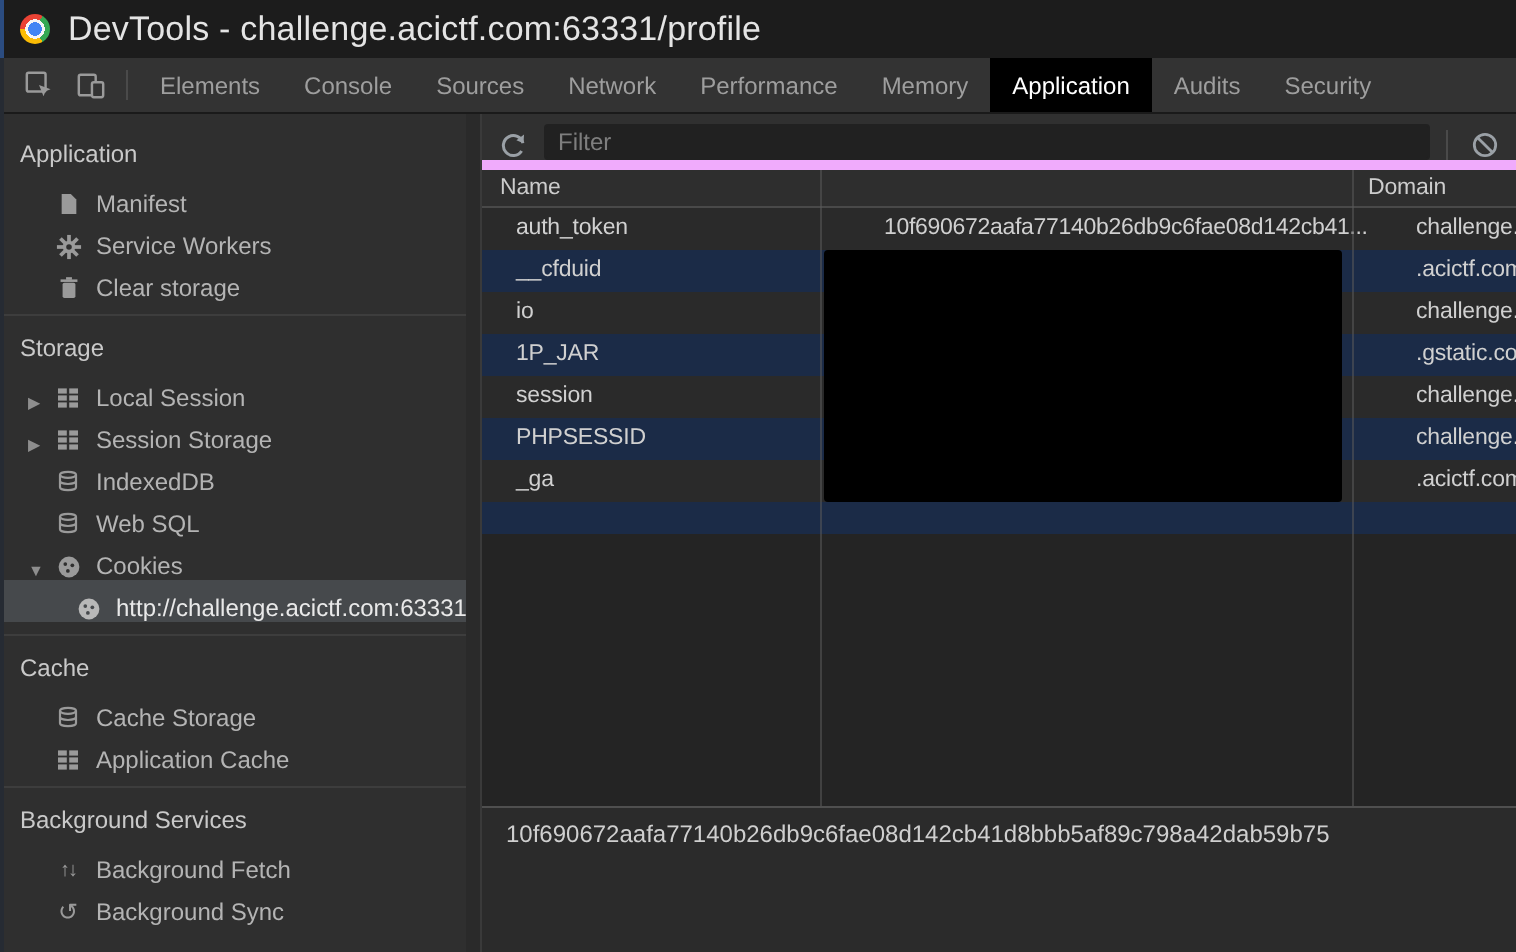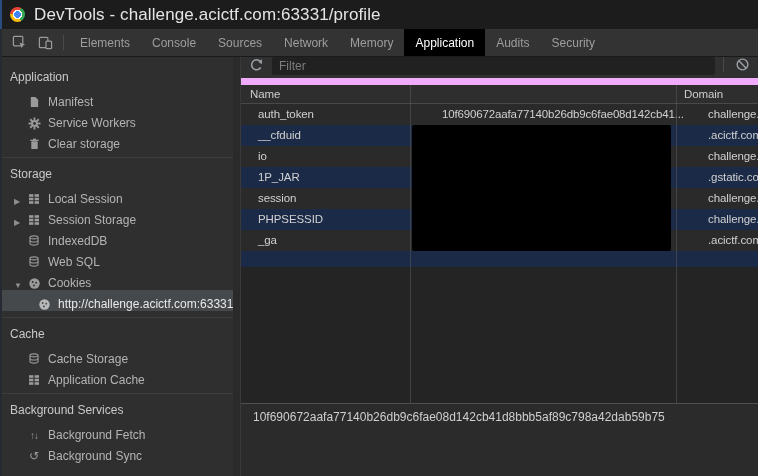--- a/index.html
+++ b/index.html
@@ -42,21 +42,21 @@
   .sec-h { height:22px; line-height:22px; padding-left:10px; color:#c9c9c9; margin-top:5px; }
   .item { height:21px; display:flex; align-items:flex-end; color:#b4b4b4; cursor:pointer; white-space:nowrap; }
   .item .arrow { width:12px; margin-left:14px; font-size:8px; color:#8e8e8e; flex:none; text-align:left; }
   .item .noarrow { width:12px; margin-left:14px; flex:none; }
   .item .icn { width:16px; height:14px; flex:none; display:flex; align-items:center; justify-content:center; margin-right:6px; }
   .item.selected { background:#46494c; color:#e9e9e9; }
   .item.nested .noarrow { margin-left:24px; }
   .divider { height:1px; background:#3d3d3d; margin-top:6px; }
 
   
-  .toolbar { height:28px; background:#303030; border-bottom:7px solid #f0abfc; display:flex; align-items:flex-start; flex:none; }
+  .toolbar { height:28px; background:#303030; border-bottom:5px solid #f0abfc; display:flex; align-items:flex-end; flex:none; }
   .ticon { width:24px; display:flex; align-items:center; justify-content:center; cursor:pointer; }
   .ticon.refresh { margin-left:3px; }
   .filter { flex:1; height:18px; margin-left:4px; background:#212121; border:1px solid #212121; border-radius:2px;
     color:#c8c8c8; font-family:inherit; font-size:12px; padding:0 6px; outline:none; }
   .filter::placeholder { color:#7e7e7e; }
   .tsep { width:1px; height:15px; background:#4a4a4a; margin:0 6px 0 8px; }
   .ticon.block { margin-right:4px; }
 
   
   .grid { flex:1; position:relative; overflow:hidden; font-size:11.5px; letter-spacing:-0.1px; }
@@ -105,20 +105,21 @@
       <svg width="15" height="15" viewBox="0 0 16 16" fill="none" stroke="#9a9a9a" stroke-width="1.3">
         <rect x="1.5" y="2.5" width="9" height="11" rx="1"></rect>
         <rect x="8.5" y="6.5" width="6" height="8" rx="1" fill="#333333"></rect>
       </svg>
     </span>
     <span class="tbsep"></span>
     <span class="tab">Elements</span>
     <span class="tab">Console</span>
     <span class="tab">Sources</span>
     <span class="tab">Network</span>
+    <span class="tab">Performance</span>
     <span class="tab">Memory</span>
     <span class="tab active">Application</span>
     <span class="tab">Audits</span>
     <span class="tab">Security</span>
   </div>
 
   <div class="content">
 
     <aside class="sidebar">
       <div class="sec-h">Application</div>

